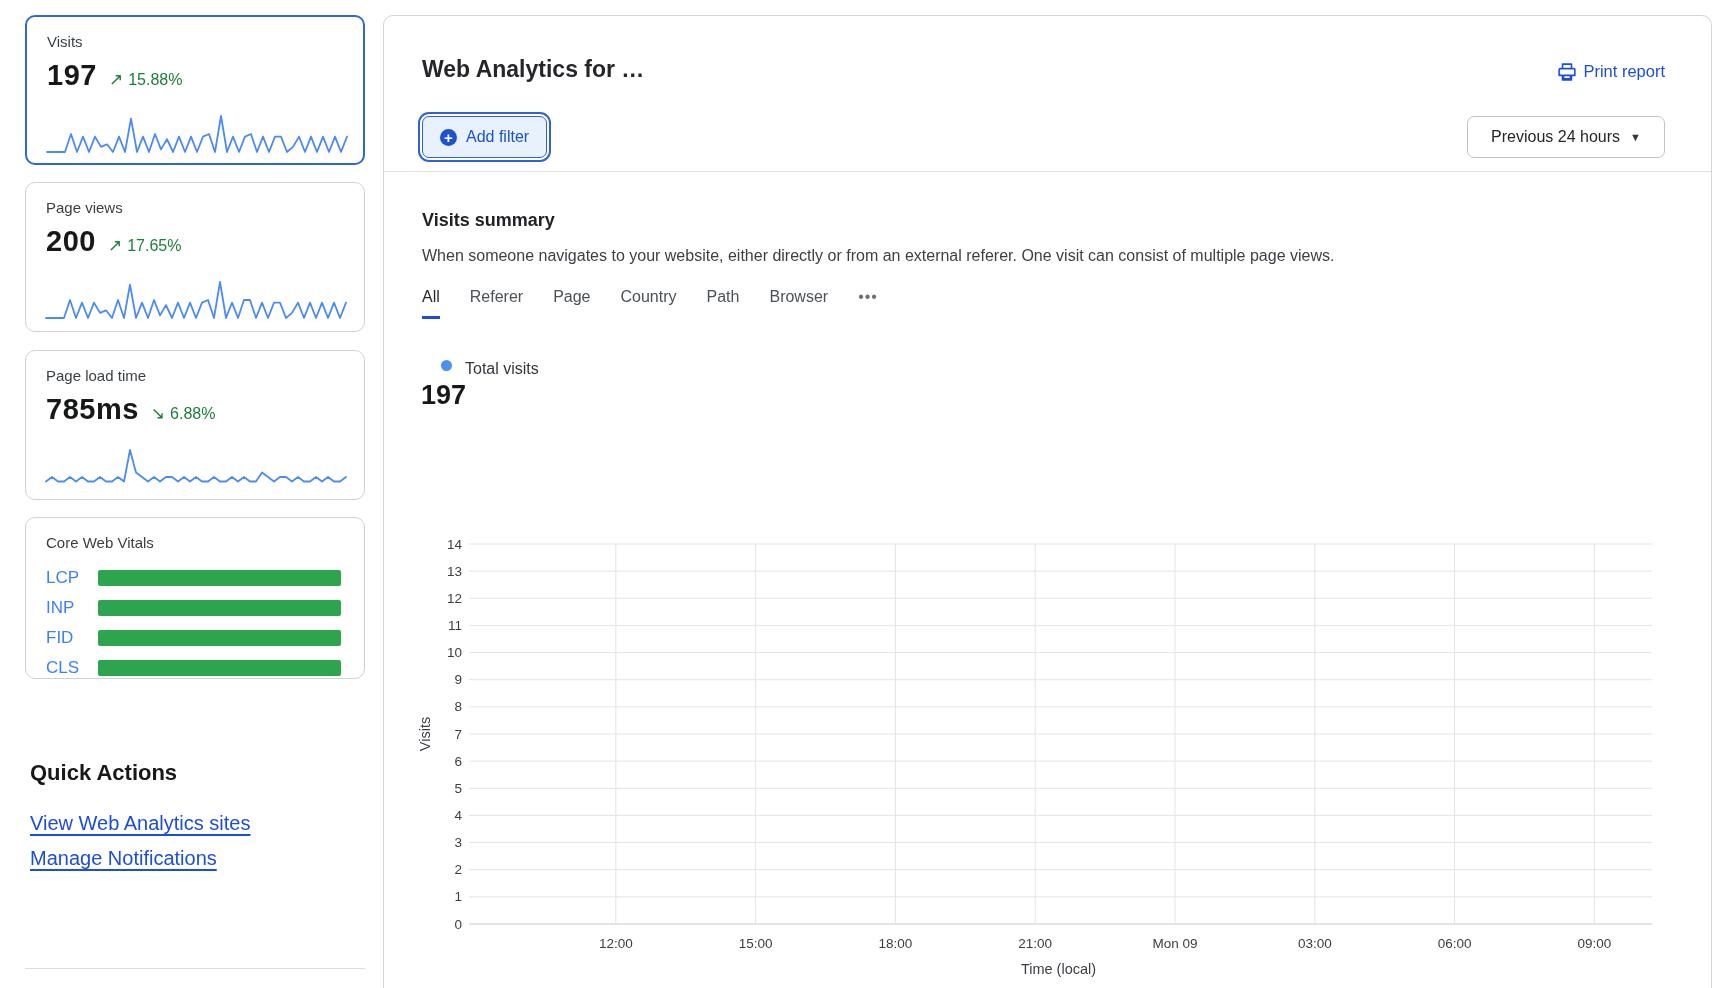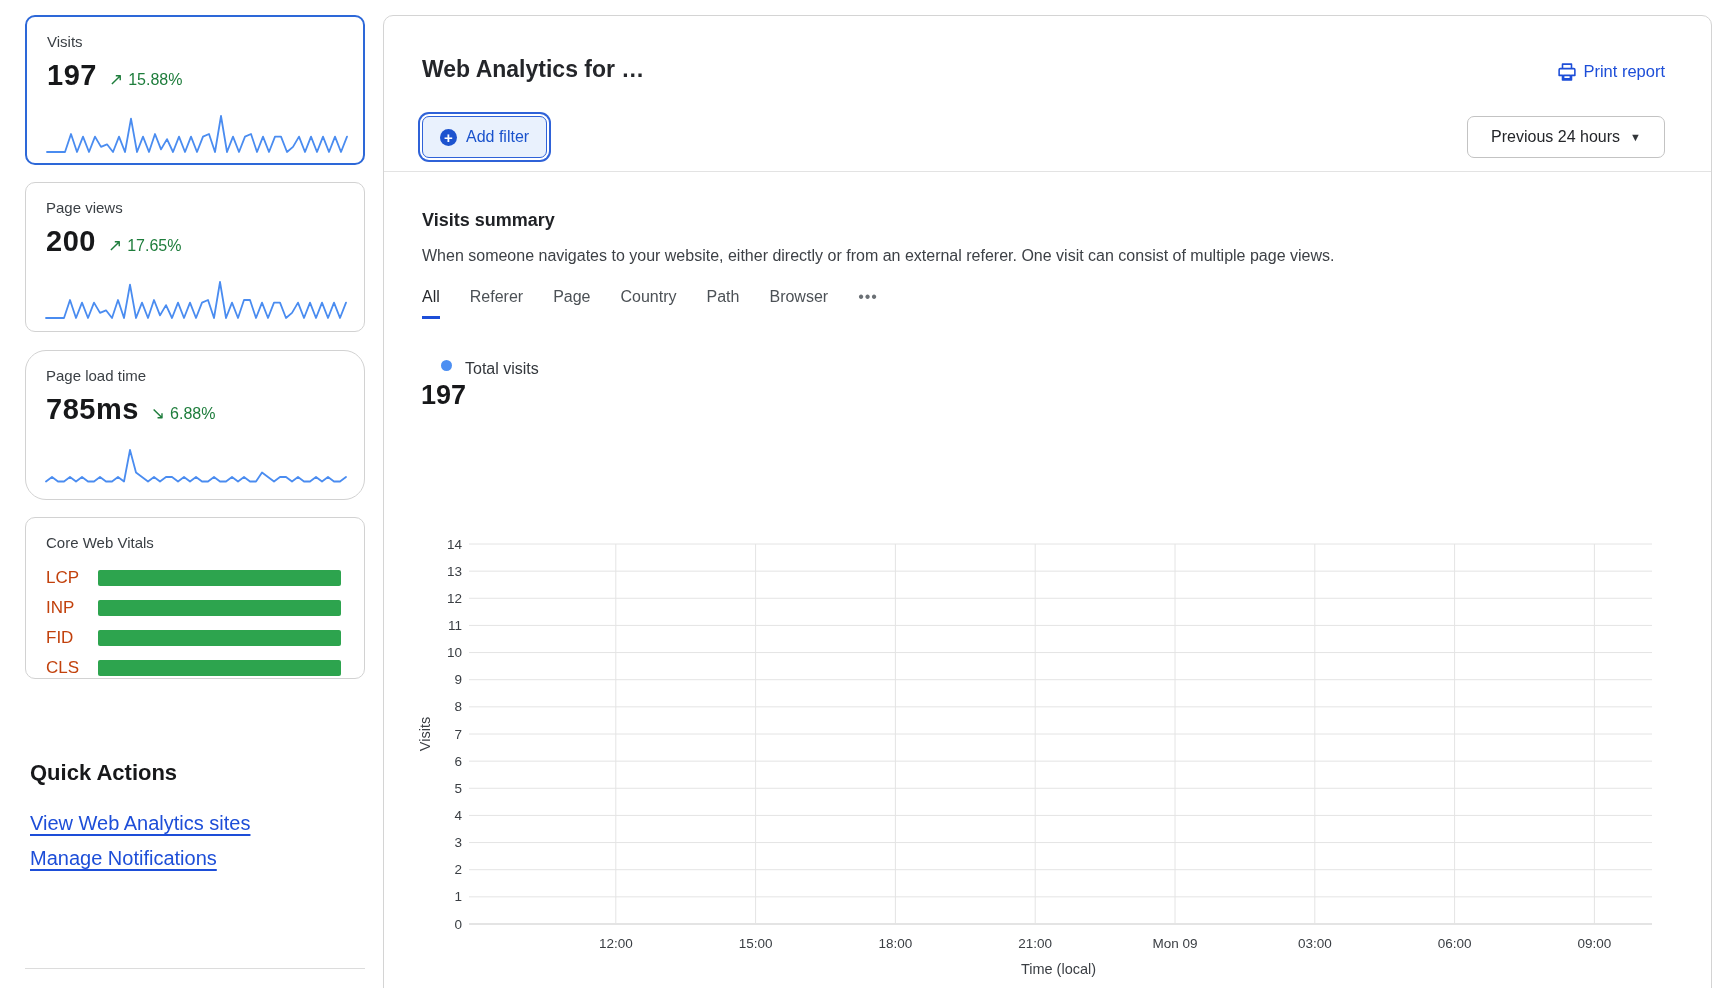--- a/index.html
+++ b/index.html
@@ -10,21 +10,21 @@
   .card.selected{border:2px solid #2d68d8;}
   .card-title{position:absolute;left:20px;top:16px;font-size:15px;color:#3a3f44;}
   .card-value-row{position:absolute;left:20px;top:42px;display:flex;align-items:baseline;gap:12px;}
   .card-value{font-size:29px;font-weight:bold;color:#17181a;letter-spacing:.5px;}
   .delta{font-size:16px;color:#1e7d3c;display:flex;align-items:baseline;gap:5px;}
   .delta .arr{font-size:17px;}
   .spark{position:absolute;left:18px;top:94px;}
 
   
   .cwv-row{position:absolute;left:20px;display:flex;align-items:center;width:300px;}
-  .cwv-label{width:52px;font-size:17px;color:#c2410c;}
+  .cwv-label{width:52px;font-size:17px;color:#3b82f6;}
   .cwv-bar{height:16px;width:243px;border-radius:2px;background:#2da44e;}
 
   .qa-title{position:absolute;left:30px;top:760px;font-size:22px;font-weight:bold;color:#17181a;}
   .qa-link{position:absolute;left:30px;font-size:20px;color:#1d4ed8;text-decoration:underline;text-underline-offset:4px;cursor:pointer;}
   .side-divider{position:absolute;left:25px;top:968px;width:340px;height:1px;background:#dcdcdc;}
 
   
   .panel{position:absolute;left:383px;top:15px;width:1329px;height:1000px;background:#fff;
     border:1px solid #d4d4d4;border-radius:10px 10px 0 0;box-sizing:border-box;}
   .panel-title{position:absolute;left:38px;top:40px;font-size:23px;font-weight:bold;color:#24262a;}
@@ -81,21 +81,21 @@
     <span class="delta">
       <span class="arr">↗</span>
       <span>17.65%</span>
     </span>
   </div>
   <svg class="spark" width="304" height="44">
       <polyline points="2.0,41.0 8.0,41.0 14.0,41.0 20.0,41.0 26.0,23.0 32.0,41.0 38.0,25.6 44.0,41.0 50.0,25.6 56.0,35.9 62.0,33.3 68.0,41.0 74.0,23.0 80.0,41.0 86.0,7.6 92.0,41.0 98.0,25.6 104.0,41.0 110.0,23.0 116.0,38.4 122.0,28.1 128.0,41.0 134.0,25.6 140.0,41.0 146.0,25.6 152.0,41.0 158.0,25.6 164.0,23.0 170.0,41.0 176.0,5.0 182.0,41.0 188.0,25.6 194.0,41.0 200.0,23.0 206.0,23.0 212.0,41.0 218.0,25.6 224.0,41.0 230.0,25.6 236.0,25.6 242.0,41.0 248.0,35.9 254.0,25.6 260.0,41.0 266.0,25.6 272.0,41.0 278.0,25.6 284.0,41.0 290.0,25.6 296.0,41.0 302.0,25.6" fill="none" stroke="#4a8cf0" stroke-width="1.8" stroke-linejoin="round" stroke-linecap="round"></polyline>
     </svg>
 </div>
 
-<div class="card" style="top:350px;height:150px;border-radius:21px;">
+<div class="card" style="top:350px;height:150px;">
   <div class="card-title">Page load time</div>
   <div class="card-value-row">
     <span class="card-value">785ms</span>
     <span class="delta">
       <span class="arr">↘</span>
       <span>6.88%</span>
     </span>
   </div>
   <svg class="spark" width="304" height="44">
       <polyline points="2.0,36.5 8.0,32.0 14.0,36.5 20.0,36.5 26.0,32.0 32.0,36.5 38.0,32.0 44.0,36.5 50.0,36.5 56.0,32.0 62.0,36.5 68.0,36.5 74.0,32.0 80.0,36.5 86.0,5.0 92.0,27.5 98.0,32.0 104.0,36.5 110.0,32.0 116.0,36.5 122.0,32.0 128.0,32.0 134.0,36.5 140.0,32.0 146.0,36.5 152.0,32.0 158.0,36.5 164.0,36.5 170.0,32.0 176.0,36.5 182.0,36.5 188.0,32.0 194.0,36.5 200.0,32.0 206.0,36.5 212.0,36.5 218.0,27.5 224.0,32.0 230.0,36.5 236.0,32.0 242.0,32.0 248.0,36.5 254.0,32.0 260.0,36.5 266.0,36.5 272.0,32.0 278.0,36.5 284.0,32.0 290.0,36.5 296.0,36.5 302.0,32.0" fill="none" stroke="#4a8cf0" stroke-width="1.8" stroke-linejoin="round" stroke-linecap="round"></polyline>

